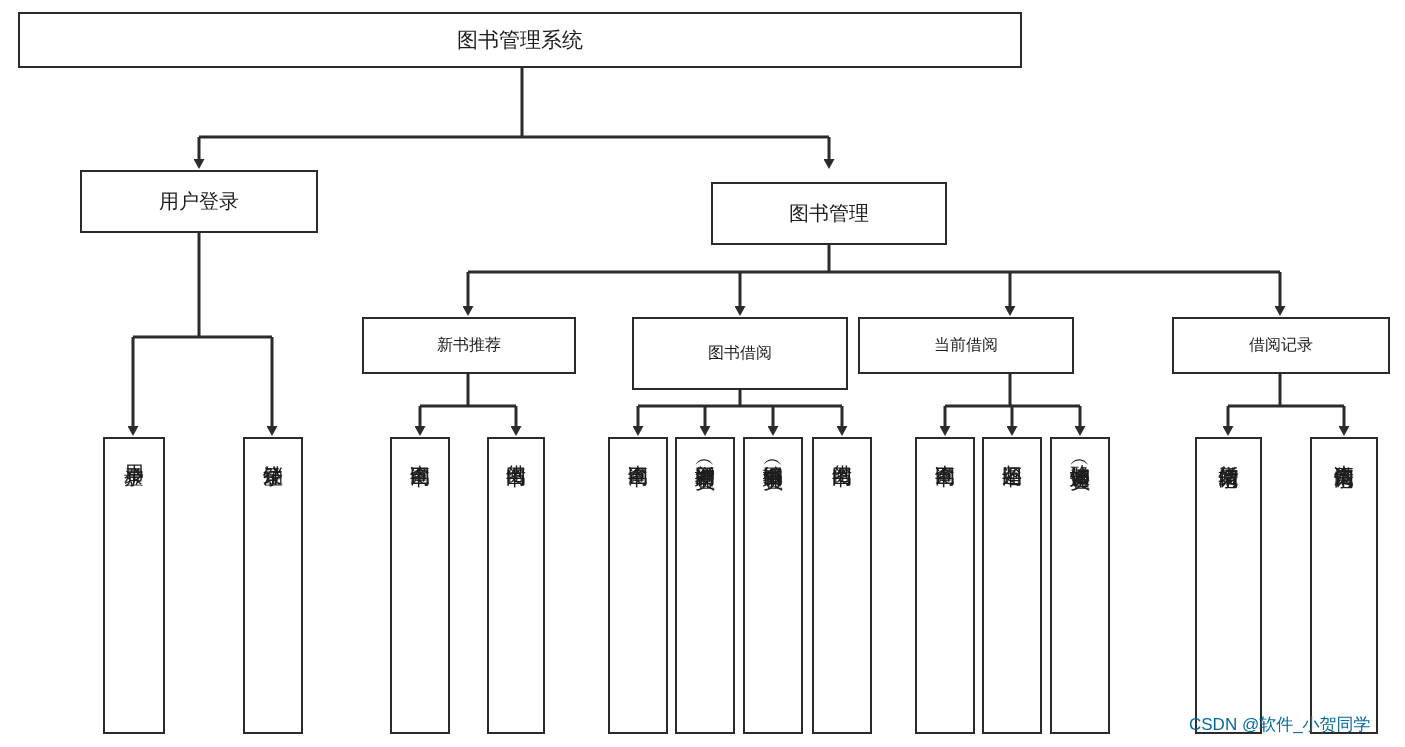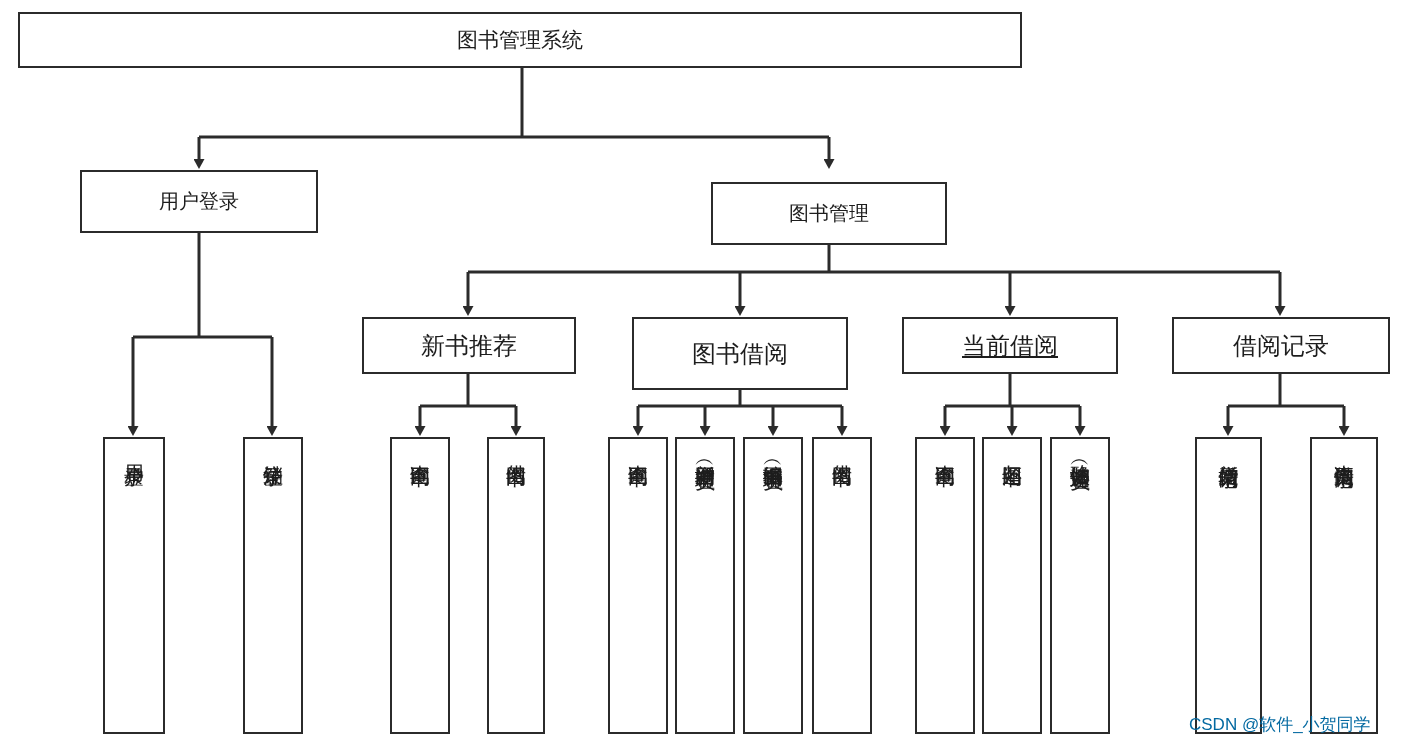--- a/index.html
+++ b/index.html
@@ -17,21 +17,21 @@
     box-sizing:border-box;
     background:#ffffff;
     border:2px solid #2b2b2b;
     display:flex;
     align-items:center;
     justify-content:center;
     color:#1d1d1d;
   }
   .node.root{font-size:21px;}
   .node.l2{font-size:20px;}
-  .node.l3{font-size:24px;}
+  .node.l3{font-size:16px;}
 
   .node.leaf{
     align-items:flex-start;
     justify-content:center;
     padding-top:10px;
   }
   .leaf .vtext{
     writing-mode:vertical-rl;
     text-orientation:upright;
     font-size:20px;
@@ -117,21 +117,21 @@
   <div class="node l2" style="left:711px;top:170px;width:236px;height:63px;margin-top:12px;">
     <span>图书管理</span>
   </div>
 
   <div class="node l3" style="left:362px;top:317px;width:214px;height:57px;">
     <span>新书推荐</span>
   </div>
   <div class="node l3" style="left:632px;top:317px;width:216px;height:73px;">
     <span>图书借阅</span>
   </div>
-  <div class="node l3" style="left:902px;top:317px;width:216px;height:57px;text-decoration:underline;">
+  <div class="node l3" style="left:858px;top:317px;width:216px;height:57px;">
     <span>当前借阅</span>
   </div>
   <div class="node l3" style="left:1172px;top:317px;width:218px;height:57px;">
     <span>借阅记录</span>
   </div>
 
   <div class="node leaf" style="left:103px;top:437px;width:62px;height:297px;">
     <span class="vtext">用户登录</span>
   </div>
   <div class="node leaf" style="left:243px;top:437px;width:60px;height:297px;">

